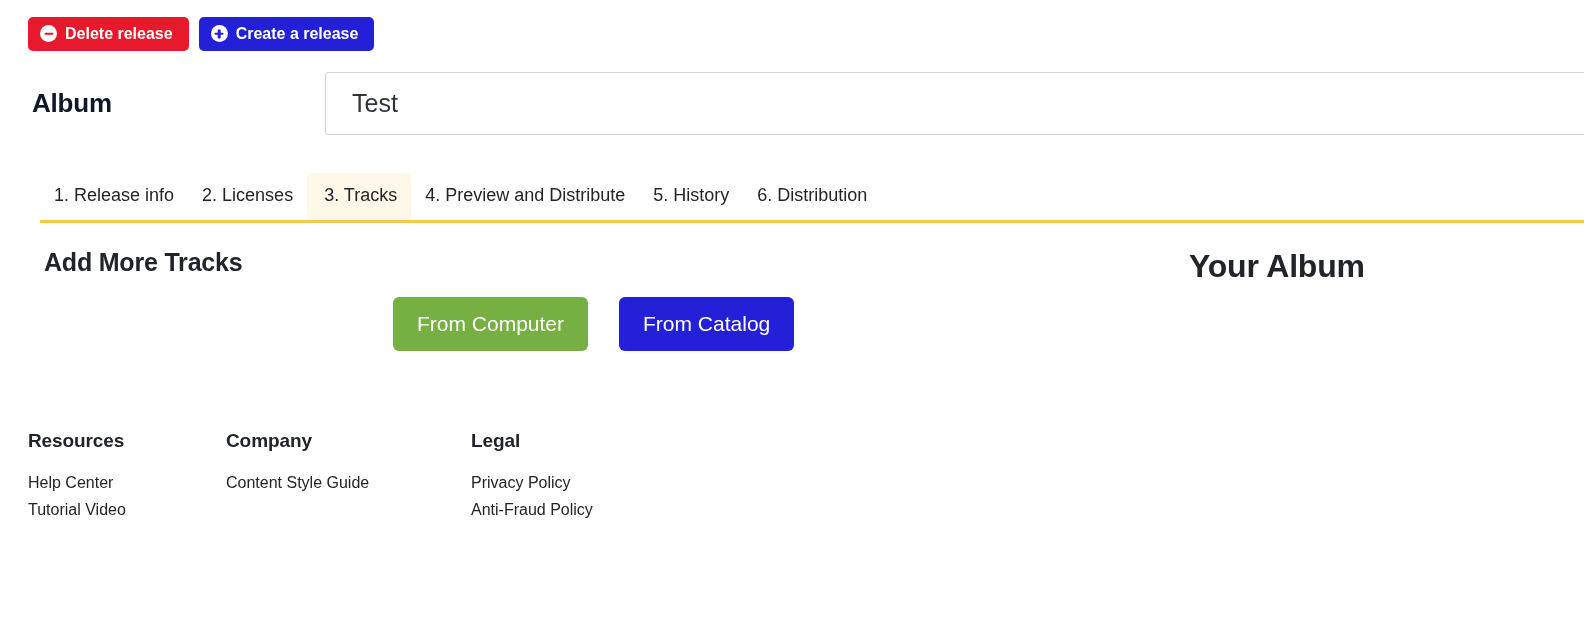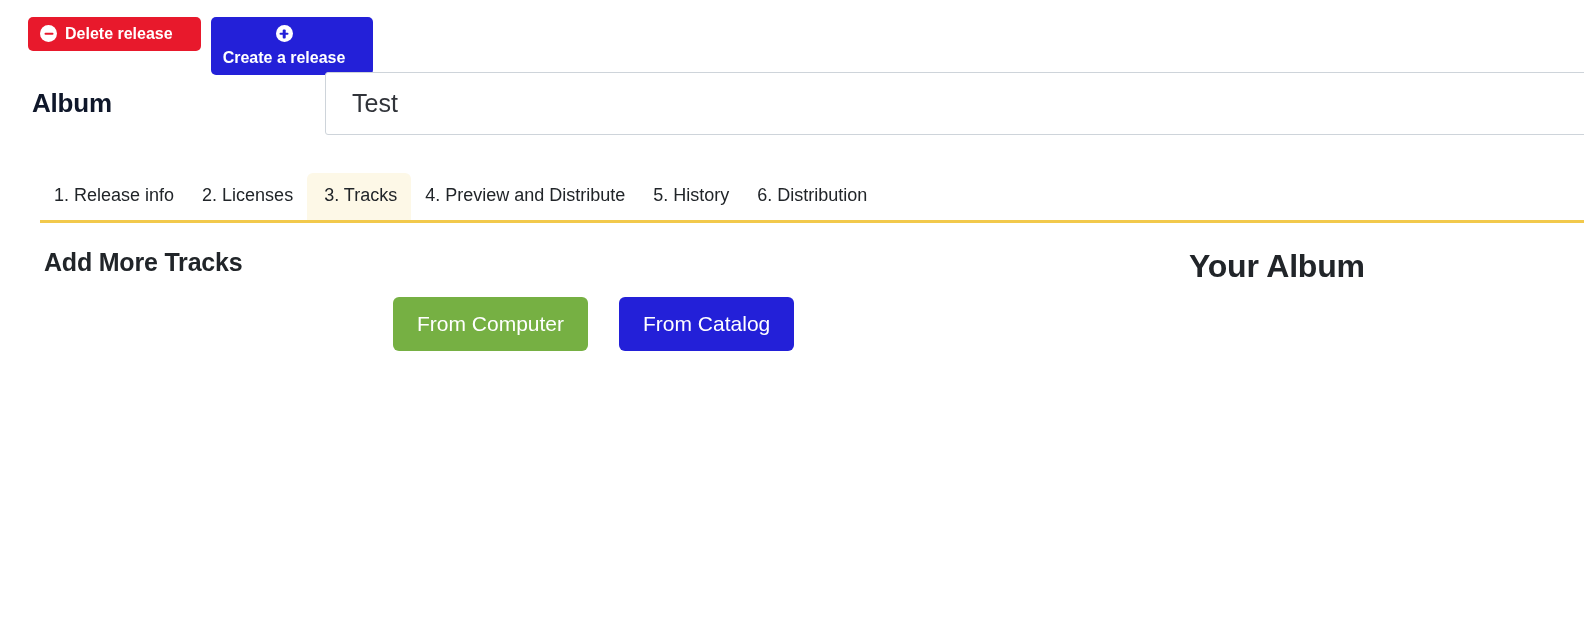--- a/index.html
+++ b/index.html
@@ -30,31 +30,31 @@
     display: flex;
     align-items: flex-start;
     gap: 10px;
   }
   .btn {
     display: inline-flex;
     align-items: center;
     gap: 8px;
     border: none;
     border-radius: 5px;
-    padding: 8px 28px 9px 12px;
+    padding: 8px 16px 9px 12px;
     font-family: "Liberation Sans", sans-serif;
     font-size: 16px;
     font-weight: bold;
     line-height: 1;
     color: #ffffff;
     cursor: pointer;
     white-space: nowrap;
   }
   .btn-delete { background: #e8192c; }
-  .btn-create { background: #2320d8; flex-direction: column; }
+  .btn-create { background: #2320d8; }
 
   .circ-icon {
     display: inline-block;
     width: 17px;
     height: 17px;
     border-radius: 50%;
     background: #ffffff;
     position: relative;
     flex: 0 0 auto;
   }
@@ -268,14 +268,30 @@
 
   <div class="content">
     <div class="sec-heading-left">Add More Tracks</div>
     <div class="sec-heading-right">Your Album</div>
     <div class="upload-buttons">
       <button class="btn-big btn-from-computer">From Computer</button>
       <button class="btn-big btn-from-catalog">From Catalog</button>
     </div>
   </div>
 
+  <div class="footer">
+    <div class="footer-col c1">
+      <div class="footer-title">Resources</div>
+      <a class="footer-link">Help Center</a>
+      <a class="footer-link">Tutorial Video</a>
+    </div>
+    <div class="footer-col c2">
+      <div class="footer-title">Company</div>
+      <a class="footer-link">Content Style Guide</a>
+    </div>
+    <div class="footer-col c3">
+      <div class="footer-title">Legal</div>
+      <a class="footer-link">Privacy Policy</a>
+      <a class="footer-link">Anti-Fraud Policy</a>
+    </div>
+  </div>
 
 </div>
 
 </body></html>

